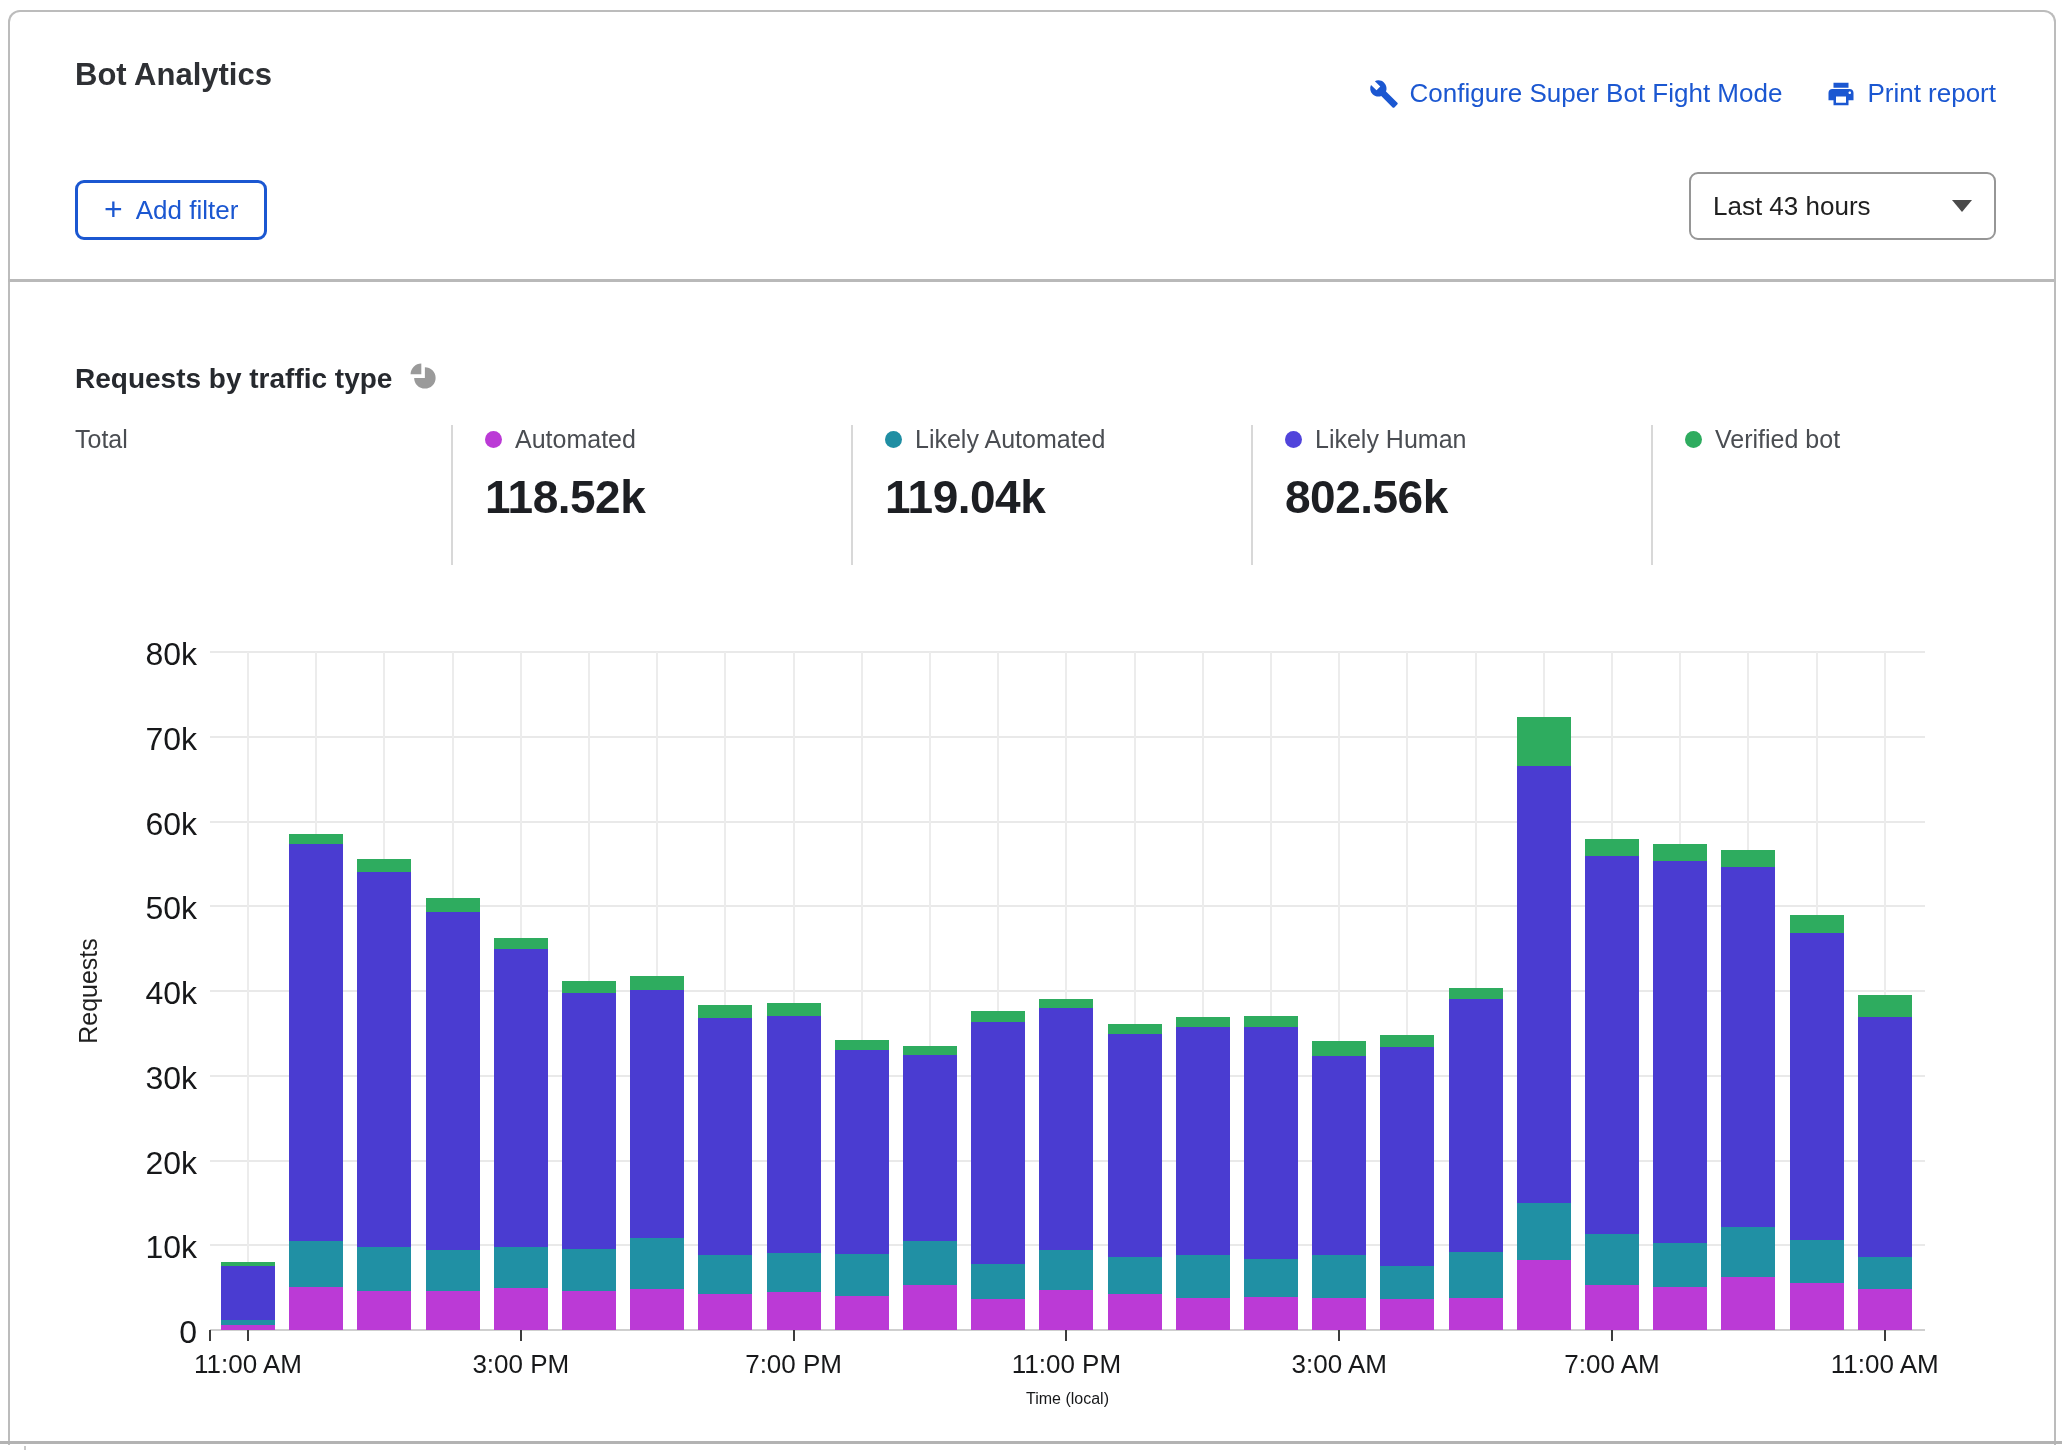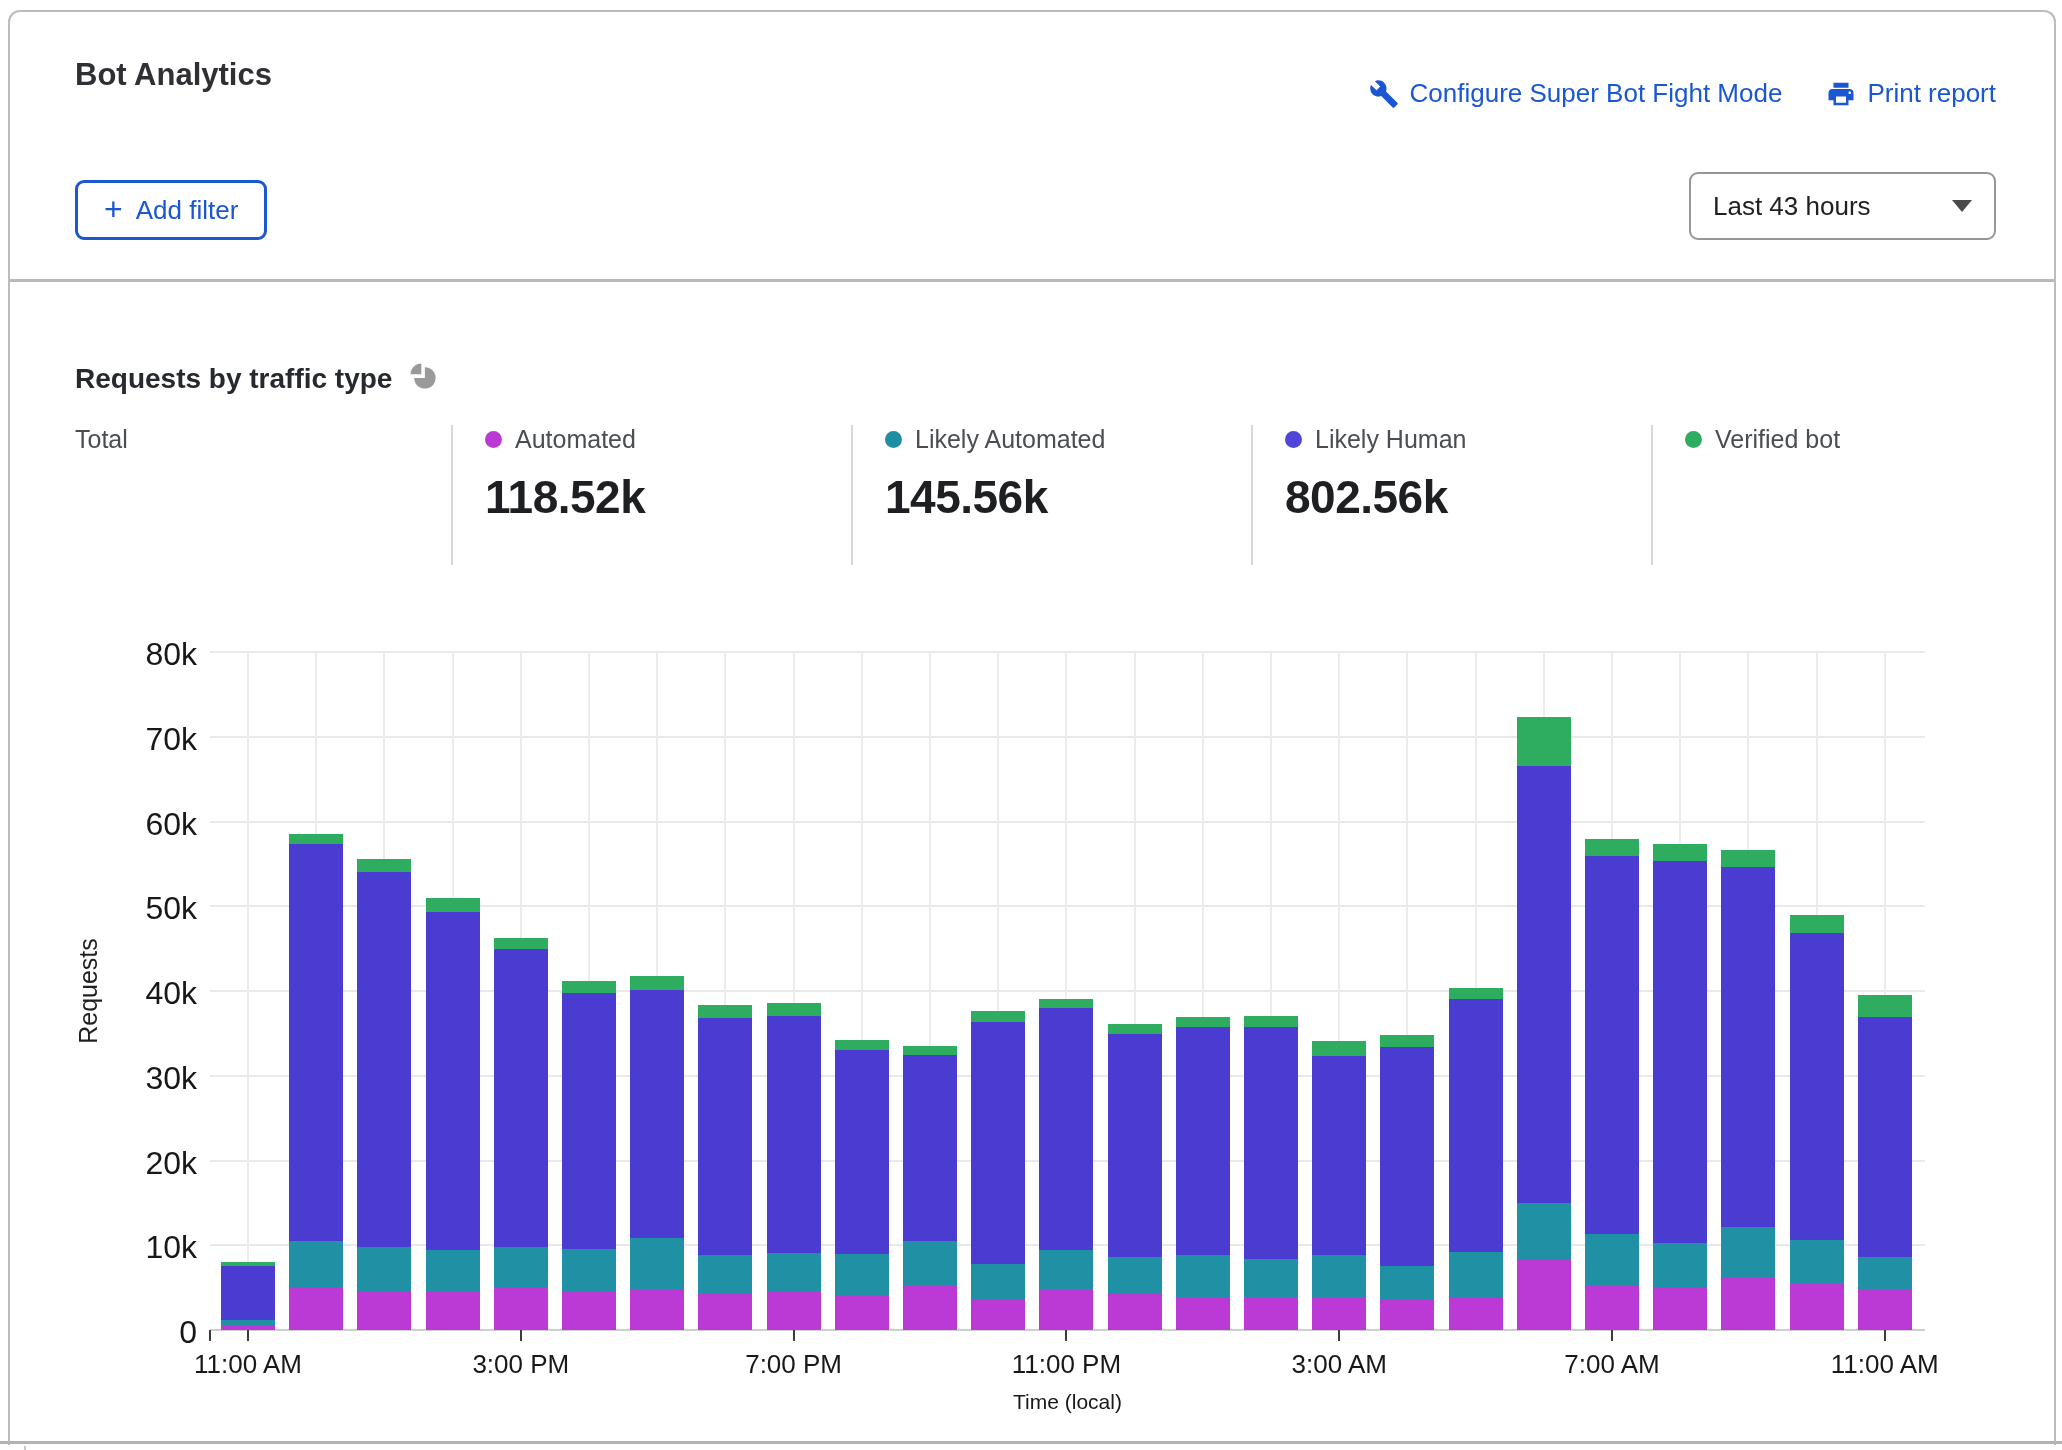--- a/index.html
+++ b/index.html
@@ -42,21 +42,21 @@
         font-size:25px;color:#1f1f1f;}
   #plot{position:absolute;left:210px;top:652px;width:1715px;height:678px;}
   .hgrid{position:absolute;left:0;width:100%;height:2px;background:#e9e9e9;}
   .hgrid.zero{background:#cfcfcf;}
   .vgrid{position:absolute;top:0;width:2px;height:678px;background:#ececec;}
   .ytick{position:absolute;left:-98px;width:85px;text-align:right;font-size:32px;color:#17181a;}
   .bar{position:absolute;bottom:0;width:54px;display:flex;flex-direction:column-reverse;z-index:2;}
   .seg{width:100%;}
   .xtickmark{position:absolute;top:678px;width:2px;height:11px;background:#3c3c3c;}
   .xticklab{position:absolute;top:697px;transform:translateX(-50%);font-size:26px;color:#17181a;white-space:nowrap;}
-  #xaxis-title{position:absolute;top:738px;left:50%;transform:translateX(-50%);font-size:21px;color:#17181a;}
+  #xaxis-title{position:absolute;top:738px;left:50%;transform:translateX(-50%);font-size:16px;color:#17181a;}
 </style>
 </head>
 <body>
 
 <div id="page">
   <div class="card"></div>
   <div class="header-divider"></div>
 
   <div class="page-title">Bot Analytics</div>
 
@@ -107,21 +107,21 @@
         <span class="dot" style="background: rgb(187, 58, 214);"></span>
         <span>Automated</span>
       </div>
     <div class="val">118.52k</div>
   </div>
   <div class="stat" style="left:885px">
     <div class="lbl">
         <span class="dot" style="background: rgb(31, 142, 163);"></span>
         <span>Likely Automated</span>
       </div>
-    <div class="val">145.56k</div>
+    <div class="val">119.04k</div>
   </div>
   <div class="stat" style="left:1285px">
     <div class="lbl">
         <span class="dot" style="background: rgb(81, 68, 219);"></span>
         <span>Likely Human</span>
       </div>
     <div class="val">802.56k</div>
   </div>
   <div class="stat" style="left:1685px">
     <div class="lbl">

